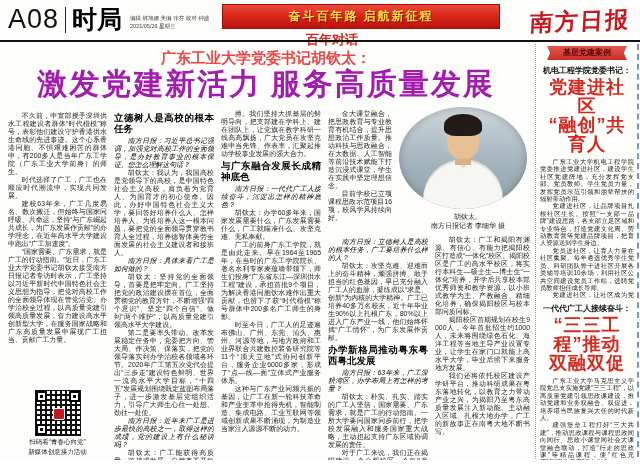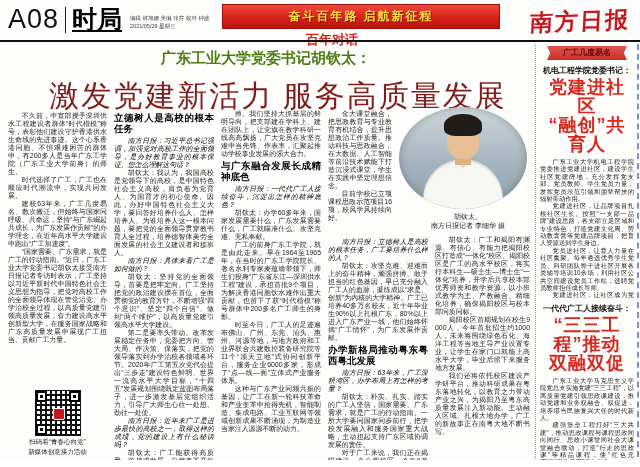--- a/index.html
+++ b/index.html
@@ -2,39 +2,39 @@
 <html><head>
 <meta charset="utf-8">
 <style>
   html,body{margin:0;padding:0;background:#ffffff;}
   .page{position:relative;width:640px;height:460px;background:#fdfdfc;overflow:hidden;
         font-family:"Liberation Sans",sans-serif;color:#1a1a1a;}
   
   .hdr-left{position:absolute;left:8px;top:3px;display:flex;align-items:center;}
   .pageno{font-size:27px;font-weight:400;letter-spacing:1px;color:#111;}
   .hdr-div{width:1px;height:26px;background:#222;margin:0 6px;}
-  .section{font-size:25px;font-weight:900;font-family:"Liberation Serif",serif;color:#000;text-decoration:underline;}
+  .section{font-size:25px;font-weight:900;font-family:"Liberation Serif",serif;color:#000;}
   .credits{margin-left:8px;font-size:5.5px;line-height:8px;color:#444;padding-top:4px;}
   .banner{position:absolute;left:222px;top:4px;width:276px;height:23px;
           background:linear-gradient(180deg,#f0493a 0%,#d8221a 55%,#b8150e 100%);
           border:1px solid #9c0f08;color:#ffe23e;font-weight:900;font-size:12px;
           line-height:22px;text-align:center;letter-spacing:2px;
           font-family:"Liberation Serif",serif;text-shadow:1px 1px 0 #7d0d05;}
   .banner-sub{position:absolute;left:222px;top:31px;width:276px;text-align:left;
           font-size:13px;font-weight:700;color:#d8221a;}
   .banner-sub .hline{display:inline-block;width:72px;height:1px;background:#b9b9b9;
           vertical-align:middle;margin:0 6px;}
   .brand{position:absolute;right:10px;top:6px;font-size:23px;font-weight:900;color:#c8161e;
          font-family:"DejaVu Serif",serif;letter-spacing:2px;transform:skewX(-5deg) rotate(-2deg);}
   .header-rule{position:absolute;left:0;top:40px;width:640px;height:2px;background:#111;}
   
   .kicker{position:absolute;left:0;top:49px;width:532px;text-align:center;
-          font-size:15px;font-weight:700;font-family:"Liberation Serif",serif;color:#4d7c0f;}
-  .headline{position:absolute;left:0;top:64px;width:532px;margin:12px;text-align:center;
-          font-size:30px;font-weight:400;letter-spacing:2px;color:#7f1d1d;
+          font-size:15px;font-weight:700;font-family:"Liberation Serif",serif;color:#ef4444;}
+  .headline{position:absolute;left:0;top:64px;width:532px;margin:0;text-align:center;
+          font-size:30px;font-weight:700;letter-spacing:2px;color:#a21caf;
           font-family:"Liberation Serif",serif;}
   
   .col{position:absolute;font-size:6.9px;line-height:8px;text-align:justify;
        word-break:break-all;overflow:hidden;color:#1c1c1c;}
   .blk{margin:0;}
   .blk-p{text-indent:2em;}
   .blk-q{text-indent:2em;font-style:italic;color:#000;}
   .blk-h{font-size:9.5px;line-height:11px;font-weight:900;margin:3px 0 2px;text-indent:0;
          color:#000;font-family:"Liberation Serif",serif;}
   .c1{left:8px;top:112px;width:99px;height:276px;}
@@ -171,21 +171,21 @@
       <span class="f f2"></span>
       <span class="f f3"></span>
       <span class="qr-center"></span>
     </div>
     <div class="qr-cap">扫码看“青春心向党”</div>
     <div class="qr-cap">新媒体创意接力活动</div>
   </div>
 
   <div class="sep-dotted"></div>
   <aside class="sidebar">
-    <div class="badge">广工几度易名</div>
+    <div class="badge">基层党建案例</div>
 
     <div class="s-lead">机电工程学院党委书记：</div>
     <div class="s-head">
       <div>党建进社区</div>
       <div>“融创”共育人</div>
     </div>
     <div class="s-body s-body1">
         <p>广东工业大学机电工程学院党委推进党建进社区，建设学生社区党建阵地，充分发挥党支部、党员教师、学生党员力量，发挥党员示范引领和朋辈帮扶的辐射带动作用。</p>
         <p>党建进社区，让品牌项目扎根社区生长。按照“一支部一品牌”建设思路，各支部立足区域和专业特色，打造党建文化周、劳动教育营等党建品牌项目，把育人资源送到学生身边。</p>
         <p>党员进社区，让育人力量在社区集聚。每年遴选优秀学生党员、科研团队骨干进社区开展各类辅导培训10余场，利用社区公共空间建设党员工作站，选聘党员教师担任成长导师。</p>

